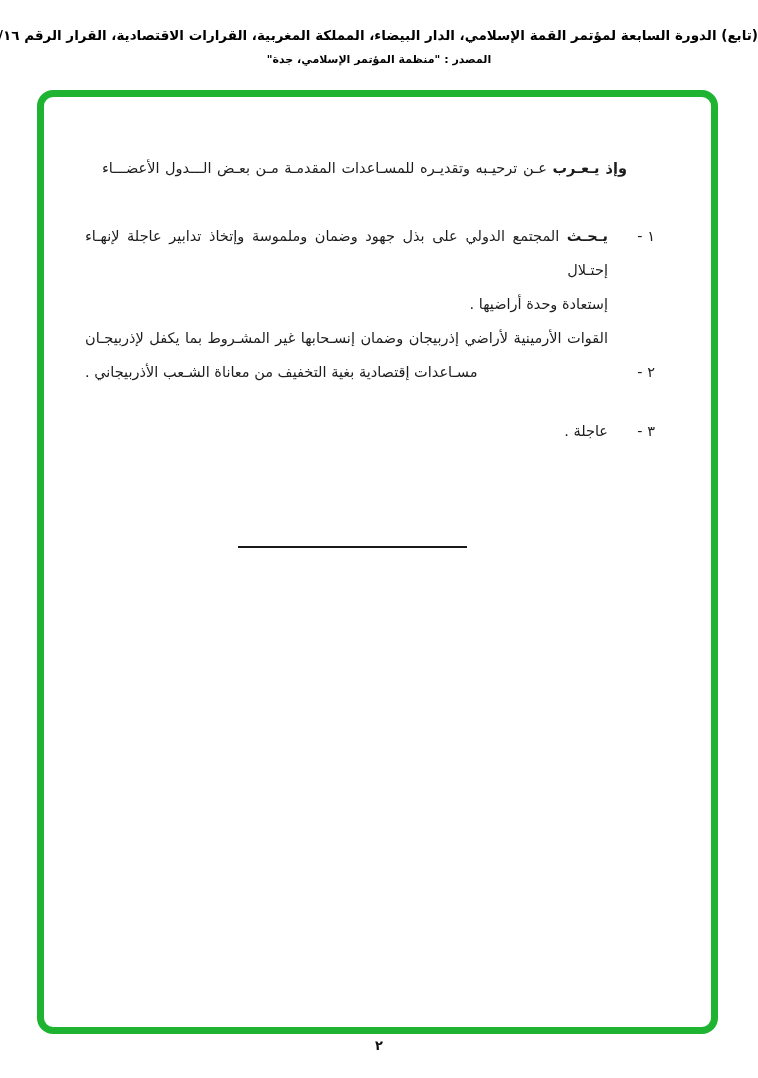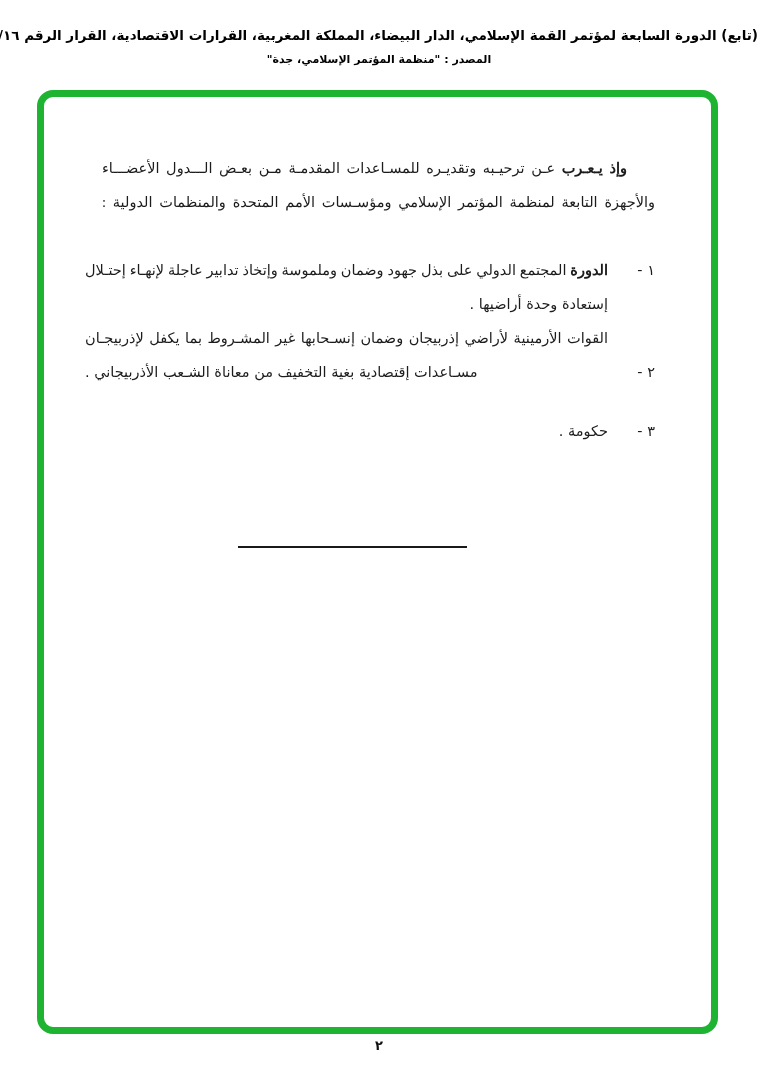--- a/index.html
+++ b/index.html
@@ -14,21 +14,21 @@
   .h-source { font-size:11px; font-weight:bold; line-height:18px; margin-top:3px; }
   
   .frame {
     position:absolute; left:37px; top:90px; width:681px; height:944px;
     box-sizing:border-box; border:7px solid #1eb432; border-radius:16px;
     background:transparent;
   }
   
   .doc-body { position:absolute; top:54px; right:56px; width:570px; font-size:14.5px; }
   .line { line-height:34px; }
-  .fill { text-align:justify; text-align-last:justify;font-family:Liberation Serif, serif; }
+  .fill { text-align:justify; text-align-last:justify; }
   .left-last { text-align:right; text-align-last:left; }
   .intro { margin-right:0; margin-left:17px; margin-bottom:34px; }
   .indent { padding-right:28px; }
   .lead { font-weight:bold; }
   .item { display:flex; }
   .item-no { flex:0 0 47px; line-height:34px; }
   .item-text { flex:1 1 auto; min-width:0; }
   .item-3 { margin-top:25px; }
   
   .rule { position:absolute; left:194px; top:449px; width:229px; height:2px; background:#1a1a1a; }
@@ -43,43 +43,42 @@
     <div class="h-title">(تابع) الدورة السابعة لمؤتمر القمة الإسلامي، الدار البيضاء، المملكة المغربية، القرارات الاقتصادية، القرار الرقم ٧/١٦-أق (ق.أ)</div>
     <div class="h-source">المصدر :  "منظمة المؤتمر الإسلامي، جدة"</div>
   </div>
 
   <div class="frame">
 
     <div class="doc-body">
 
       <div class="intro">
         <div class="line fill indent"><span class="lead">وإذ يـعـرب</span> <span>عـن ترحيـبه وتقديـره للمسـاعدات المقدمـة مـن بعـض الـــدول الأعضـــاء</span></div>
-        <div class="line fill">والأجهزة التابعة لمنظمة المؤتمر الإسلامي ومؤسـسات الأمم المتحدة والمنظمات الدولية :</div>
       </div>
 
       <div class="item">
         <div class="item-no">١ -</div>
         <div class="item-text">
-          <div class="line fill"><span class="lead">الدورة</span> <span>المجتمع الدولي على بذل جهود وضمان وملموسة وإتخاذ تدابير عاجلة لإنهـاء إحتـلال</span></div>
+          <div class="line fill"><span class="lead">يـحـث</span> <span>المجتمع الدولي على بذل جهود وضمان وملموسة وإتخاذ تدابير عاجلة لإنهـاء إحتـلال</span></div>
           <div class="line">إستعادة وحدة أراضيها .</div>
           <div class="line fill">القوات الأرمينية لأراضي إذربيجان وضمان إنسـحابها غير المشـروط بما يكفل لإذربيجـان</div>
         </div>
       </div>
 
       <div class="item">
         <div class="item-no">٢ -</div>
         <div class="item-text">
           <div class="line left-last">مسـاعدات إقتصادية بغية التخفيف من معاناة الشـعب الأذربيجاني .</div>
         </div>
       </div>
 
       <div class="item item-3">
         <div class="item-no">٣ -</div>
         <div class="item-text">
-          <div class="line">حكومة .</div>
+          <div class="line">عاجلة .</div>
         </div>
       </div>
 
     </div>
 
     <div class="rule"></div>
 
   </div>
 
   <div class="page-num">٢</div>

